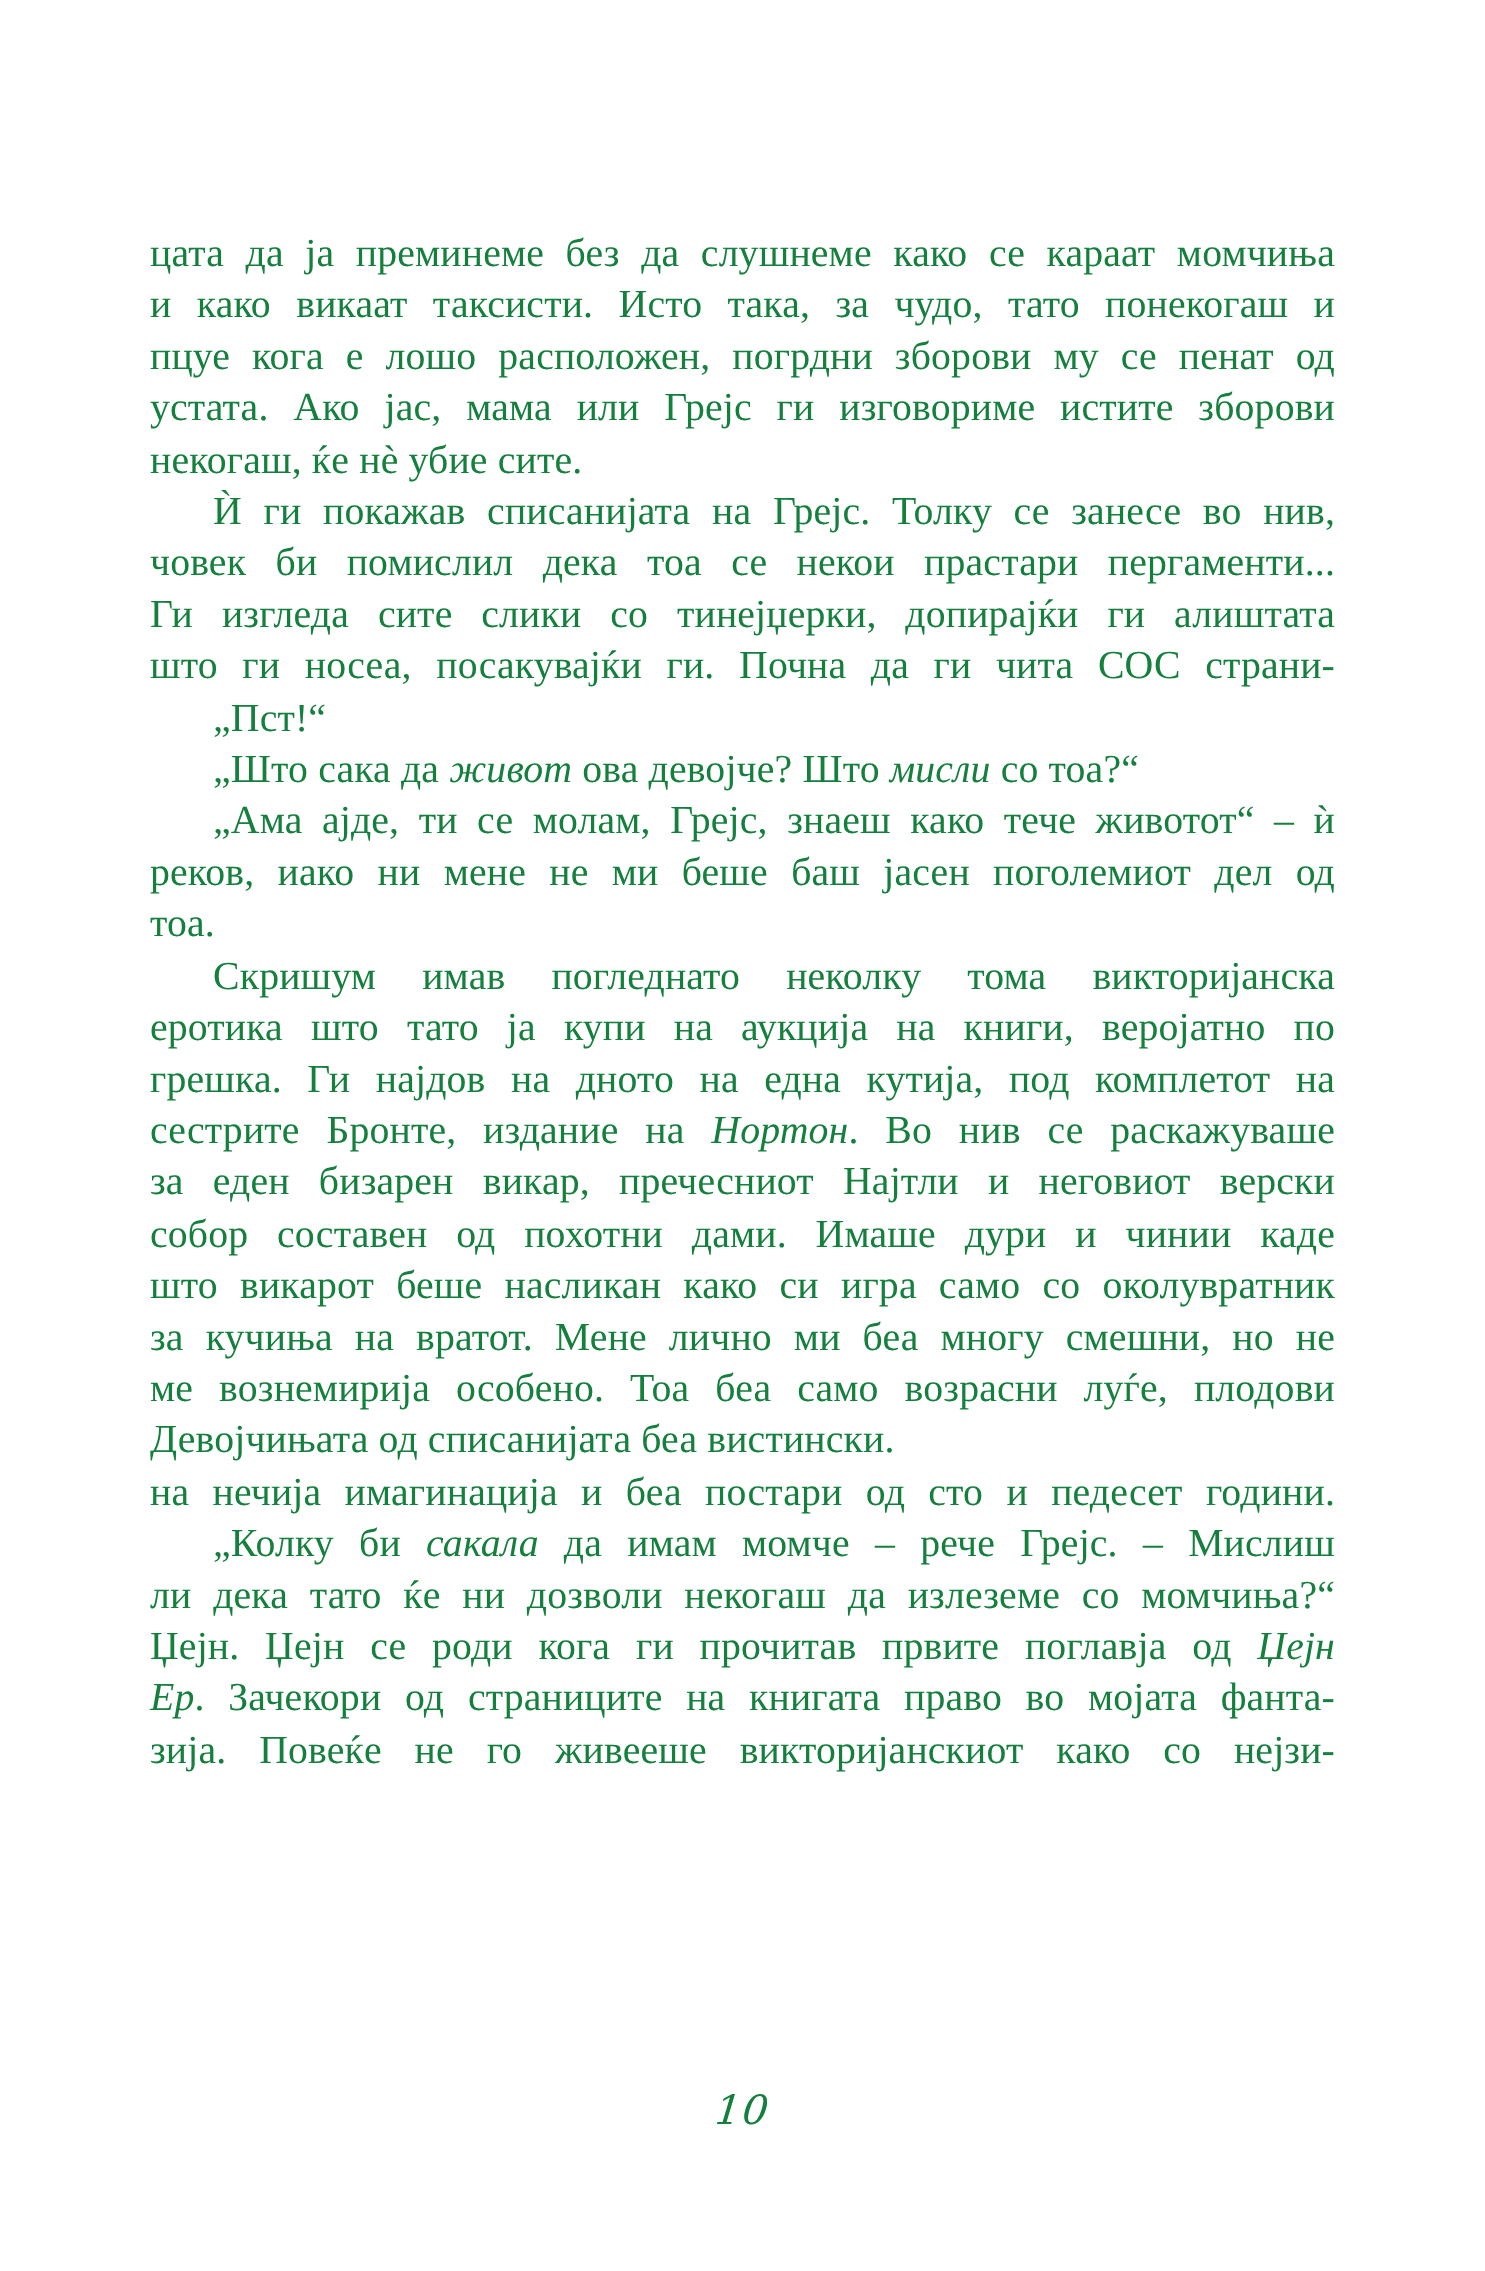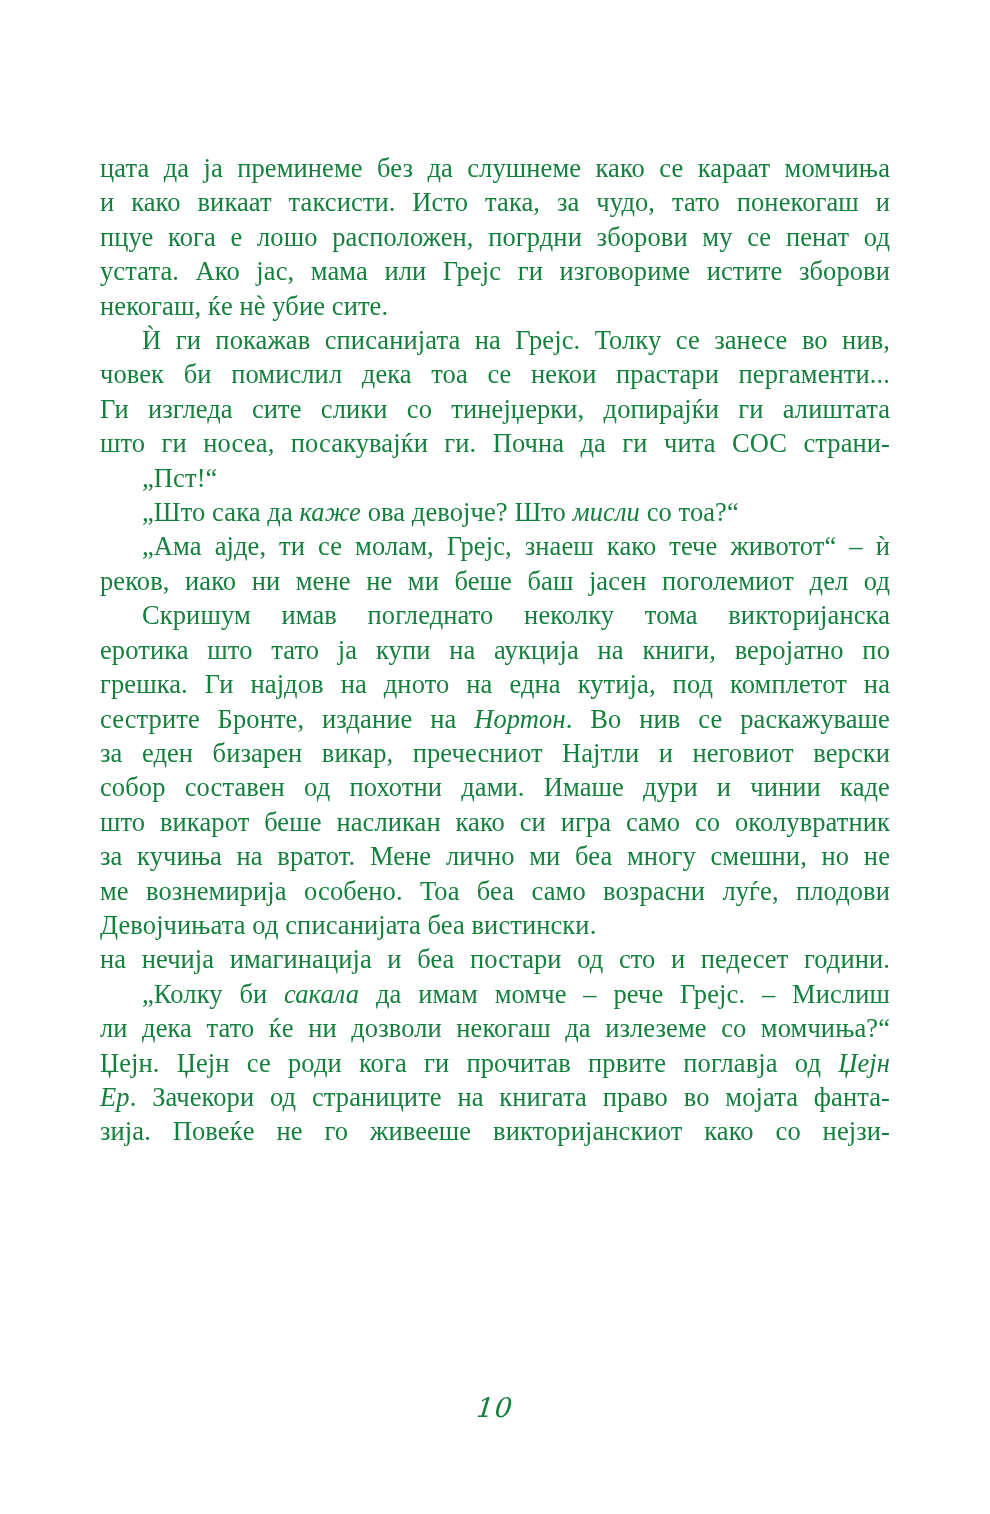--- a/index.html
+++ b/index.html
@@ -71,25 +71,26 @@
       <div class="para">
         <div class="line first"><span>Ѝ ги покажав списанијата на Грејс. Толку се занесе во нив,</span></div>
         <div class="line"><span>човек би помислил дека тоа се некои прастари пергаменти...</span></div>
         <div class="line"><span>Ги изгледа сите слики со тинејџерки, допирајќи ги алиштата</span></div>
         <div class="line"><span>што ги носеа, посакувајќи ги. Почна да ги чита СОС страни-</span></div>
       </div>
       <div class="para">
         <div class="line last first"><span>„Пст!“</span></div>
       </div>
       <div class="para">
-        <div class="line last first"><span>„Што сака да </span><em>каже</em><span> ова девојче? Што </span><em>мисли</em><span> со тоа?“</span></div>
+        <div class="line last first"><span>„Што сака да </span><em>живот</em><span> ова девојче? Што </span><em>мисли</em><span> со тоа?“</span></div>
       </div>
       <div class="para">
         <div class="line first"><span>„Ама ајде, ти се молам, Грејс, знаеш како тече животот“ – ѝ</span></div>
         <div class="line"><span>реков, иако ни мене не ми беше баш јасен поголемиот дел од</span></div>
+        <div class="line last"><span>тоа.</span></div>
       </div>
       <div class="para">
         <div class="line first"><span>Скришум имав погледнато неколку тома викторијанска</span></div>
         <div class="line"><span>еротика што тато ја купи на аукција на книги, веројатно по</span></div>
         <div class="line"><span>грешка. Ги најдов на дното на една кутија, под комплетот на</span></div>
         <div class="line"><span>сестрите Бронте, издание на </span><em>Нортон</em><span>. Во нив се раскажуваше</span></div>
         <div class="line"><span>за еден бизарен викар, пречесниот Најтли и неговиот верски</span></div>
         <div class="line"><span>собор составен од похотни дами. Имаше дури и чинии каде</span></div>
         <div class="line"><span>што викарот беше насликан како си игра само со околувратник</span></div>
         <div class="line"><span>за кучиња на вратот. Мене лично ми беа многу смешни, но не</span></div>

